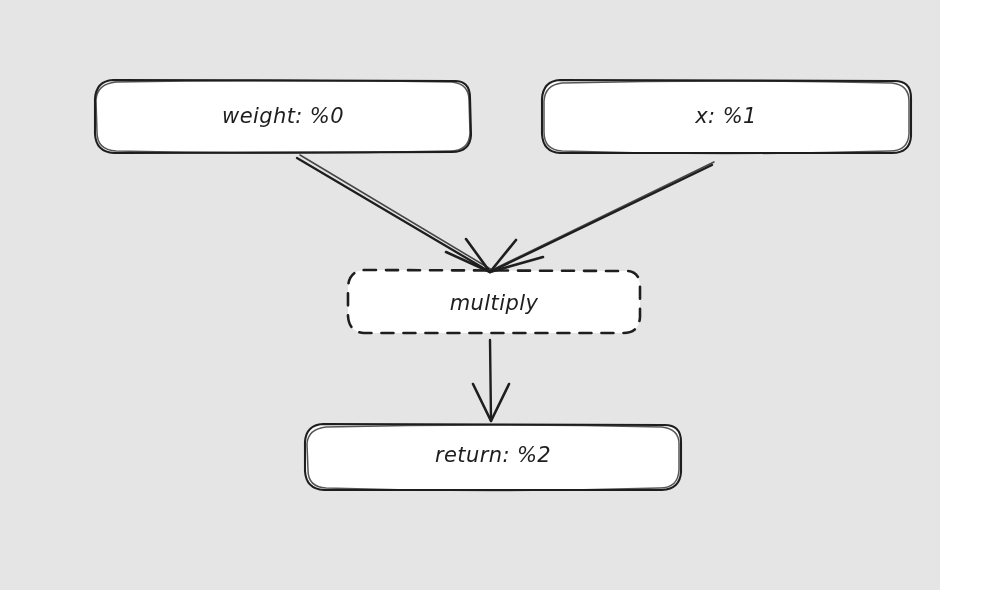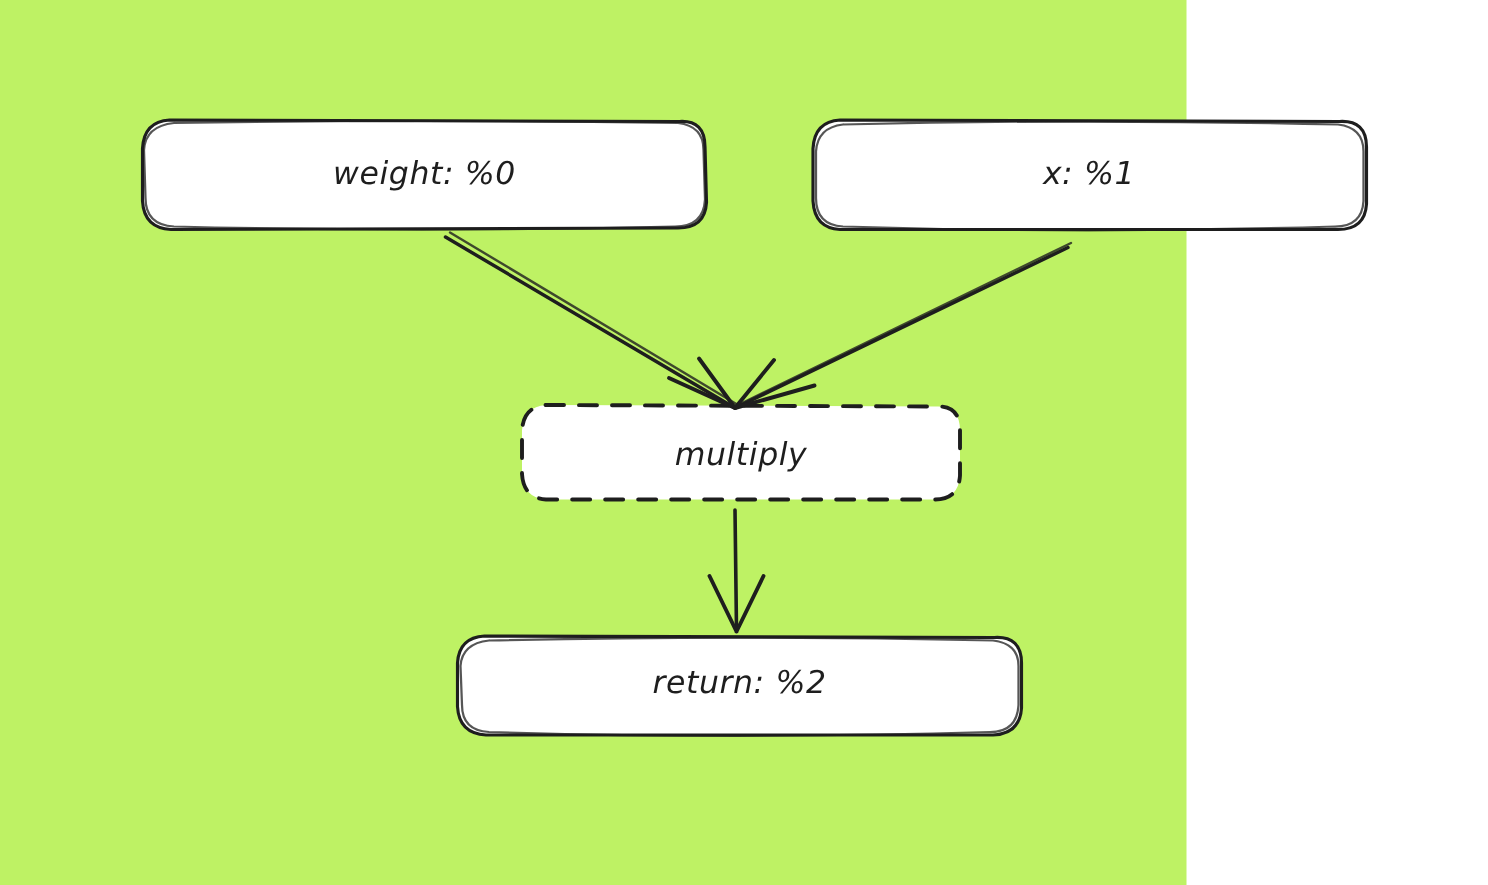--- a/index.html
+++ b/index.html
@@ -9,23 +9,23 @@
     background: #ffffff;
   }
   body {
     width: 992px;
     height: 590px;
     overflow: hidden;
     font-family: "DejaVu Sans", sans-serif;
   }
   #canvas-root {
     position: relative;
-    width: 791px;
+    width: 940px;
     height: 590px;
-    background: #bef264;
+    background: #e5e5e5;
   }
   #graph-svg {
     position: absolute;
     top: 0;
     left: 0;
     width: 992px;
     height: 590px;
   }
   .node-label {
     font-family: "DejaVu Sans", sans-serif;

